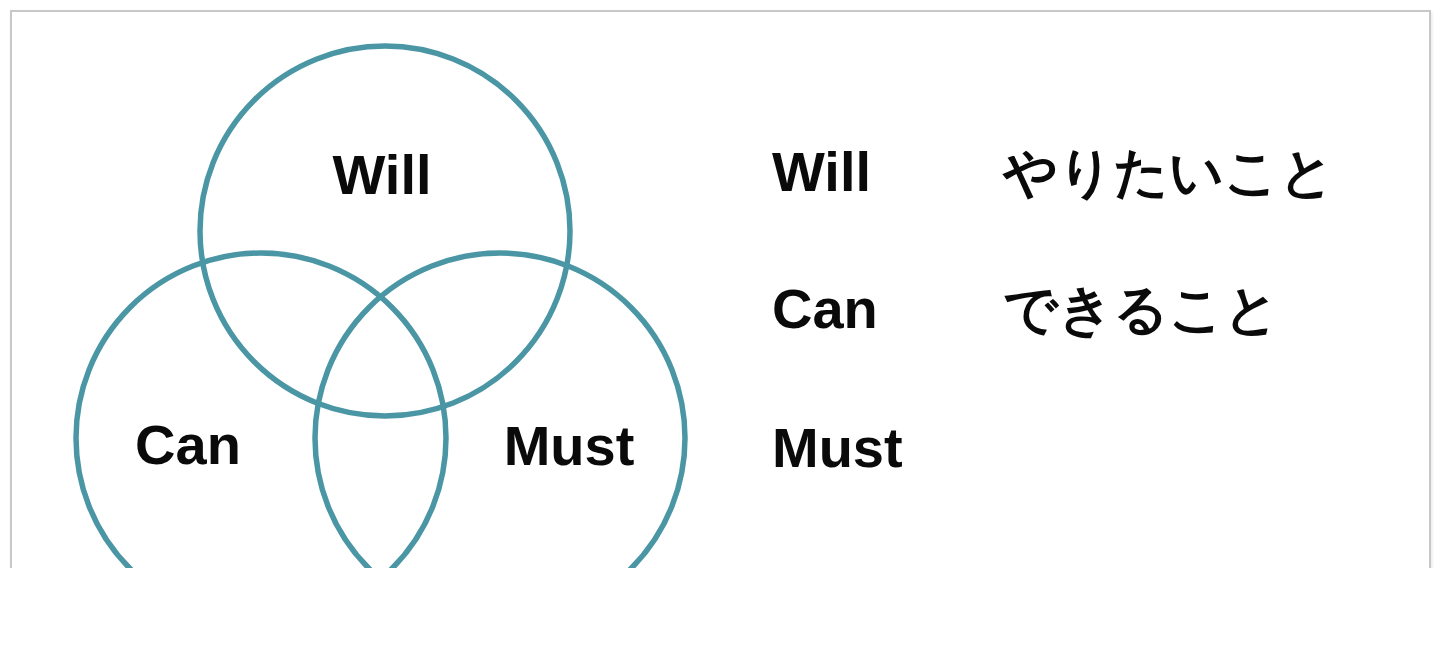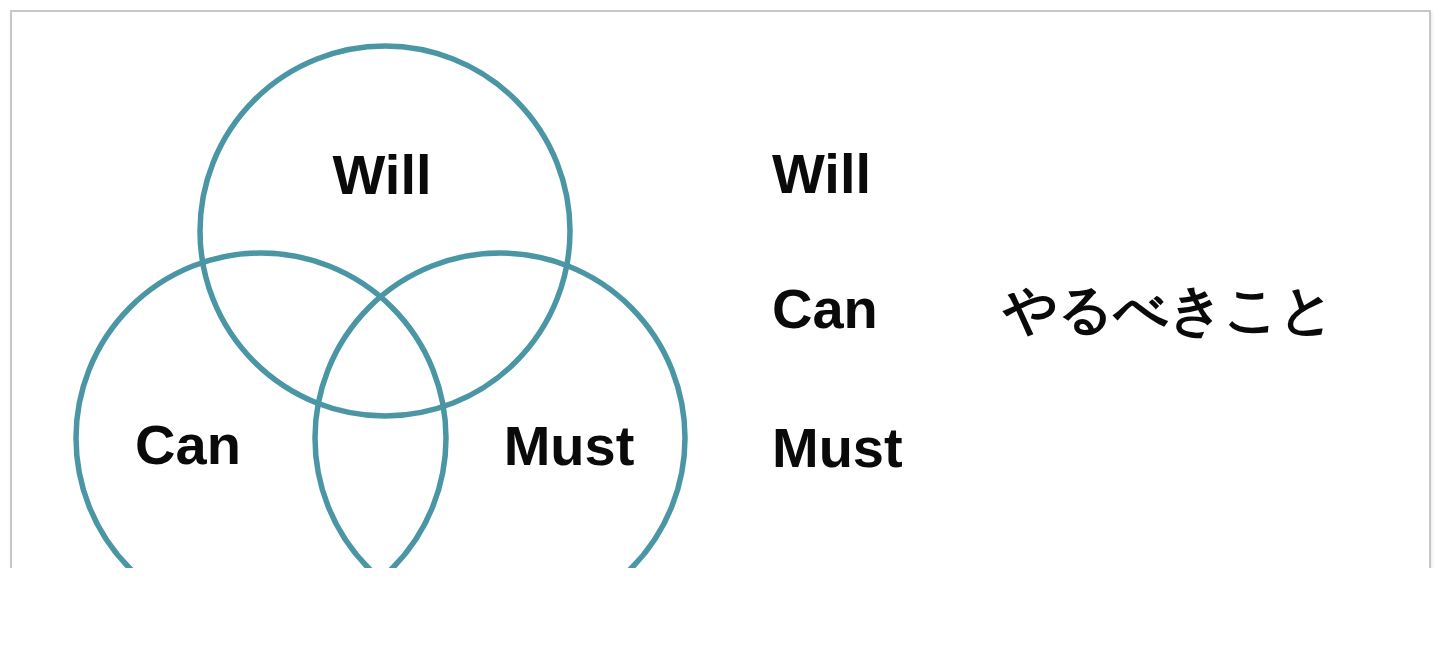--- a/index.html
+++ b/index.html
@@ -91,23 +91,24 @@
     <circle cx="500" cy="438" r="185" stroke="#4A96A4"></circle>
   </svg>
 
   <div class="venn-label venn-label-will">Will</div>
   <div class="venn-label venn-label-can">Can</div>
   <div class="venn-label venn-label-must">Must</div>
 
   <div class="legend">
     <div class="legend-row legend-row-1">
       <span class="legend-term">Will</span>
+      <span class="legend-def">やりたいこと</span>
     </div>
     <div class="legend-row legend-row-2">
       <span class="legend-term">Can</span>
-      <span class="legend-def">やるべきこと</span>
+      <span class="legend-def">できること</span>
     </div>
     <div class="legend-row legend-row-3">
       <span class="legend-term">Must</span>
     </div>
   </div>
 
 </div>
 
 </body></html>

